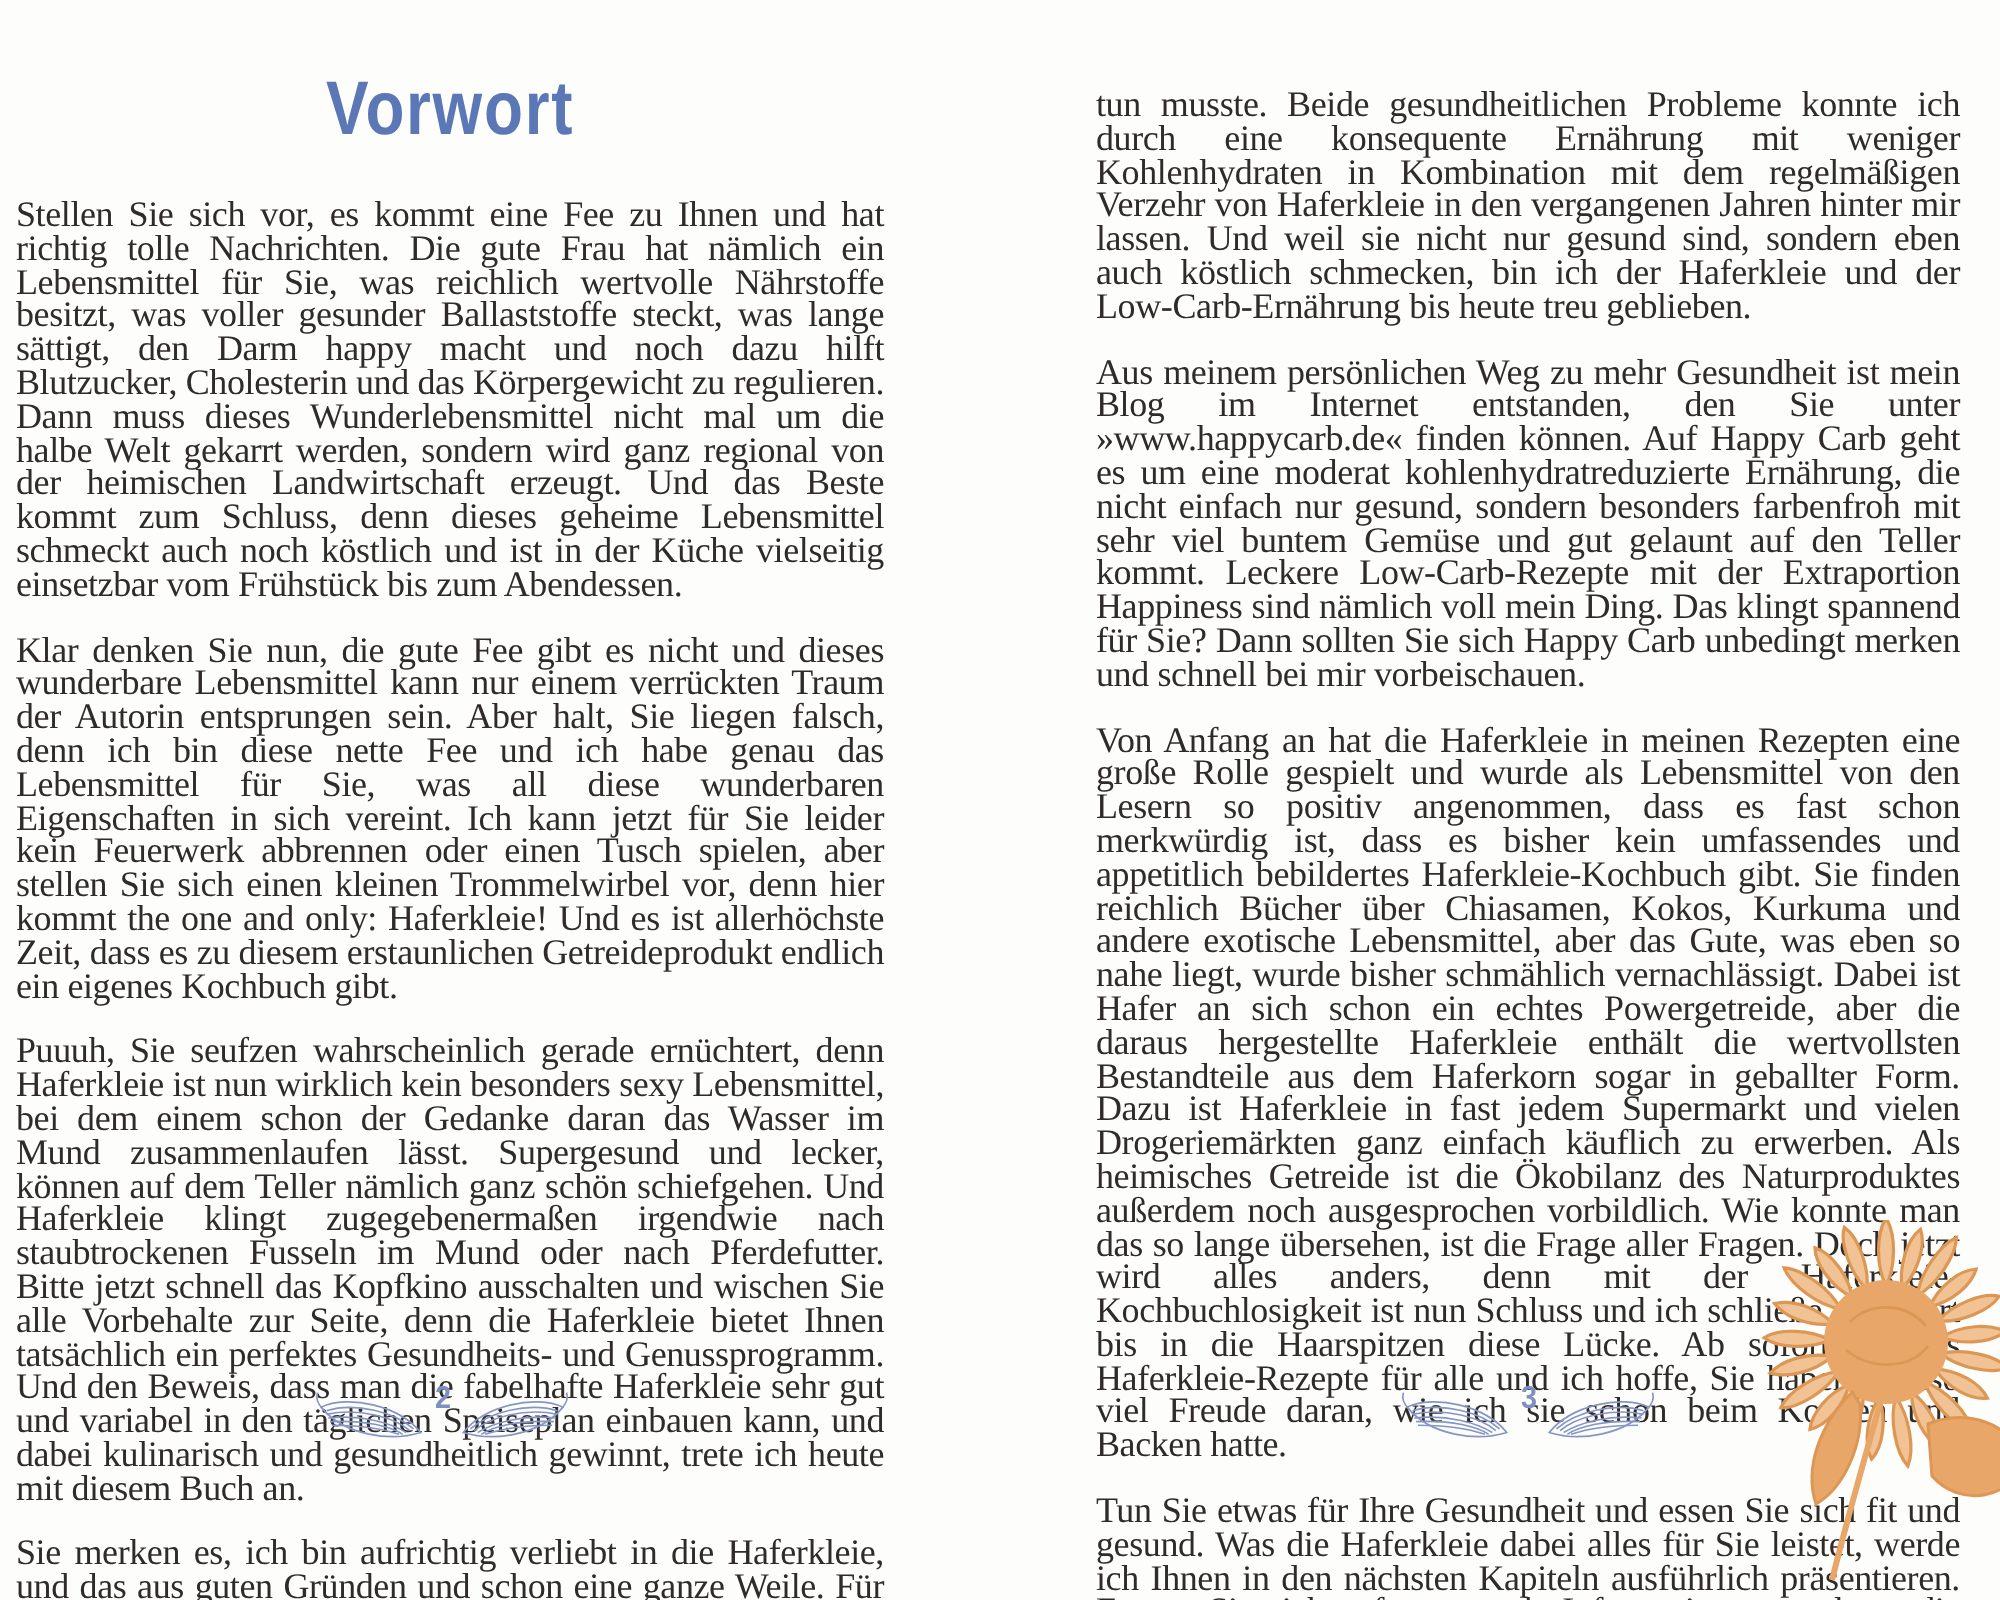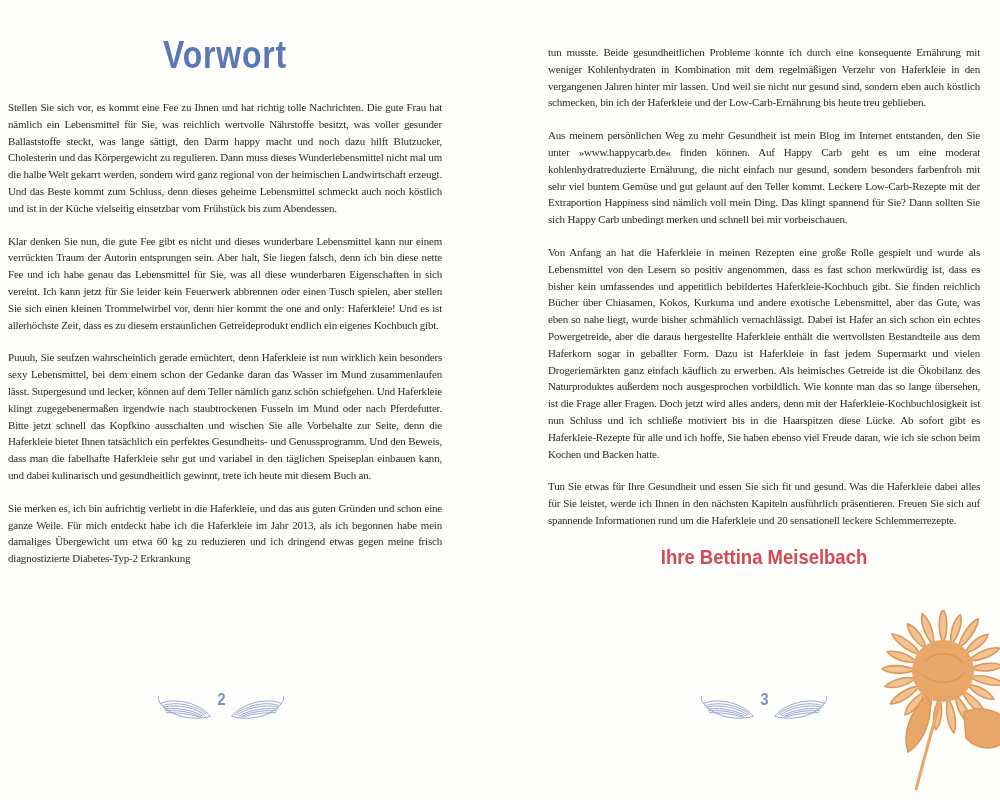--- a/index.html
+++ b/index.html
@@ -29,21 +29,21 @@
     font-family:"Liberation Sans", sans-serif;
     font-weight:700;
     font-size:38px;
     letter-spacing:1px;
     color:var(--title-blue);
     transform:scaleX(0.84);
     transform-origin:center;
   }
   p.body-text{
     margin:0 0 16px;
-    font-size:11px;
+    font-size:18px;
     line-height:16.8px;
     letter-spacing:-0.2px;
     text-align:justify;
     color:var(--body-text);
   }
   .signature{
     margin-top:16px;
     text-align:center;
     font-family:"Liberation Sans", sans-serif;
     font-weight:700;

